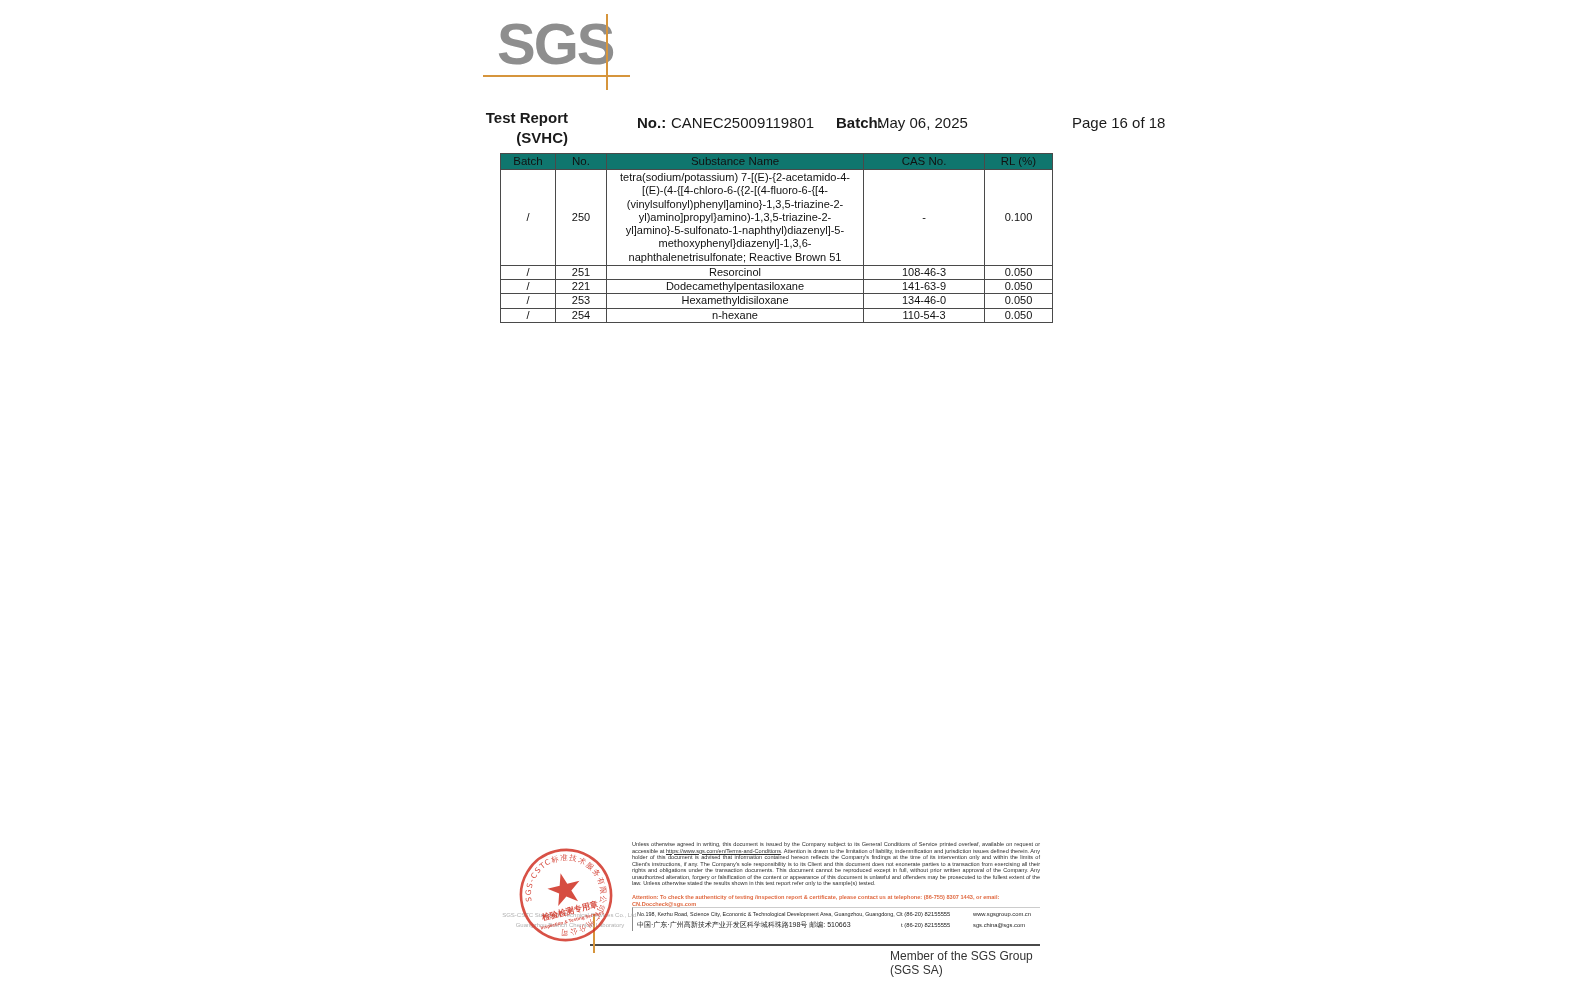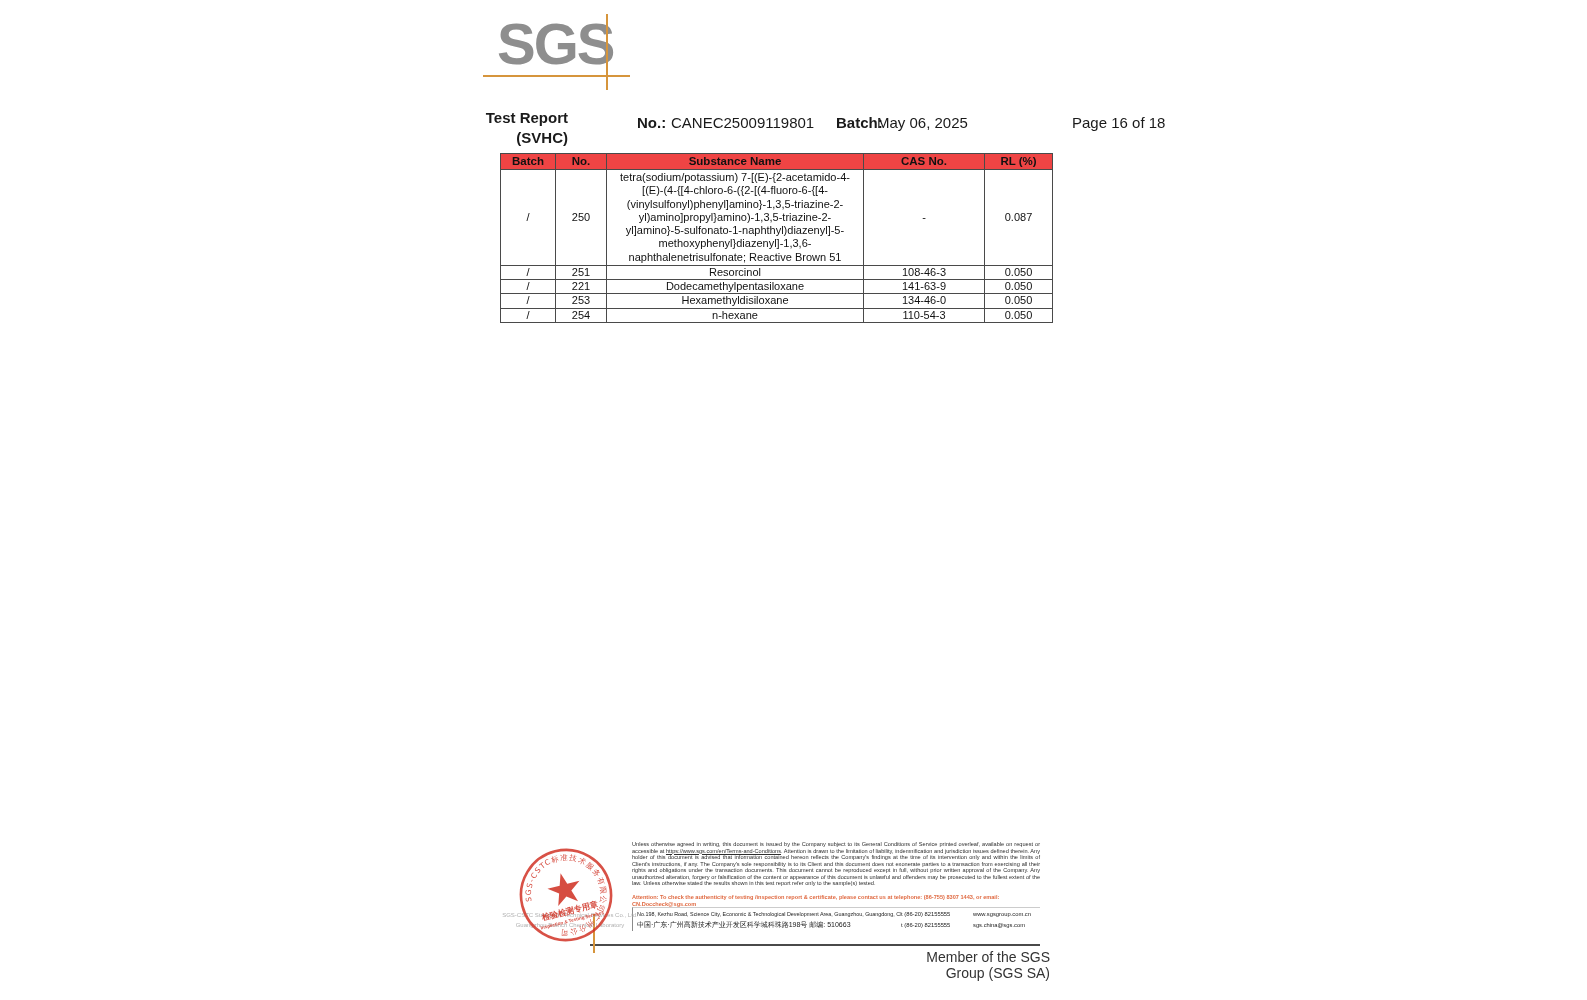--- a/index.html
+++ b/index.html
@@ -20,21 +20,21 @@
   .hdr-item{position:absolute;top:114px;font-size:15px;color:#1a1a1a;text-align:center;}
   .hdr-label{font-weight:bold;}
   #hdr-no{left:637px;} #hdr-no-val{left:671px;} #hdr-date{left:836px;}
   #hdr-date-val{left:877px;} #hdr-page{left:1072px;}
   
   .svhc-table{position:absolute;left:500px;top:153px;border-collapse:collapse;table-layout:fixed;}
   .svhc-table th,.svhc-table td{
     border:1px solid #4a4a4a;text-align:center;vertical-align:middle;
     font-size:11px;color:#111;padding:0 3px;line-height:13.2px;
   }
-  .svhc-table th{background:#ef4444;font-weight:bold;height:15px;font-size:11.5px;}
+  .svhc-table th{background:#0f766e;font-weight:normal;height:15px;font-size:11.5px;}
   .col-batch{width:55px;} .col-no{width:51px;} .col-sub{width:257px;}
   .col-cas{width:121px;} .col-rl{width:68px;}
   .row-tall td{height:95px;margin-left:17px;}
   .row-short td{height:13px;}
   
   .company-lines{position:absolute;left:501px;top:911px;width:138px;text-align:center;
     font-size:6px;line-height:9.5px;color:#b0b0b0;z-index:1;}
   .stamp{position:absolute;left:518px;top:847px;z-index:2;opacity:.92;}
   .disclaimer{
     position:absolute;left:632px;top:841px;width:408px;font-size:5.6px;line-height:6.55px;
@@ -50,22 +50,22 @@
     position:absolute;left:632px;top:907px;width:408px;border-left:1px solid #8a8a8a;
     border-top:1px solid #cccccc;padding-left:4px;box-sizing:border-box;
   }
   .addr-row{display:grid;grid-template-columns:264px 72px auto;align-items:center;height:11.5px;}
   .addr-text-en{font-size:5.4px;color:#222;white-space:nowrap;overflow:hidden;}
   .addr-text-cn{font-size:7px;color:#222;white-space:nowrap;overflow:hidden;}
   .addr-phone{font-size:5.8px;color:#222;}
   .addr-web{font-size:5.8px;color:#222;text-decoration:none;}
   .bottom-rule{position:absolute;left:590px;top:944px;width:450px;height:2px;background:#4a4a4a;}
   .bottom-tick{position:absolute;left:593px;top:914px;width:2px;height:39px;background:#d6953c;}
-  .member-line{position:absolute;left:890px;top:949px;width:160px;text-align:right;
-    font-size:14px;color:#333;}
+  .member-line{position:absolute;left:890px;top:949px;width:160px;
+    font-size:12px;color:#333;}
 </style>
 </head>
 <body>
 
 <div class="page">
 
   <div class="logo-text">SGS</div>
   <div class="crosshair-h"></div>
   <div class="crosshair-v"></div>
 
@@ -95,21 +95,21 @@
         <th>CAS No.</th>
         <th>RL (%)</th>
       </tr>
     </thead>
     <tbody>
       <tr class="row-tall">
         <td>/</td>
         <td>250</td>
         <td>tetra(sodium/potassium) 7-[(E)-{2-acetamido-4-[(E)-(4-{[4-chloro-6-({2-[(4-fluoro-6-{[4-(vinylsulfonyl)phenyl]amino}-1,3,5-triazine-2-yl)amino]propyl}amino)-1,3,5-triazine-2-yl]amino}-5-sulfonato-1-naphthyl)diazenyl]-5-methoxyphenyl}diazenyl]-1,3,6-naphthalenetrisulfonate; Reactive Brown 51</td>
         <td>-</td>
-        <td>0.087</td>
+        <td>0.100</td>
       </tr>
       <tr class="row-short">
         <td>/</td>
         <td>251</td>
         <td>Resorcinol</td>
         <td>108-46-3</td>
         <td>0.050</td>
       </tr>
       <tr class="row-short">
         <td>/</td>

